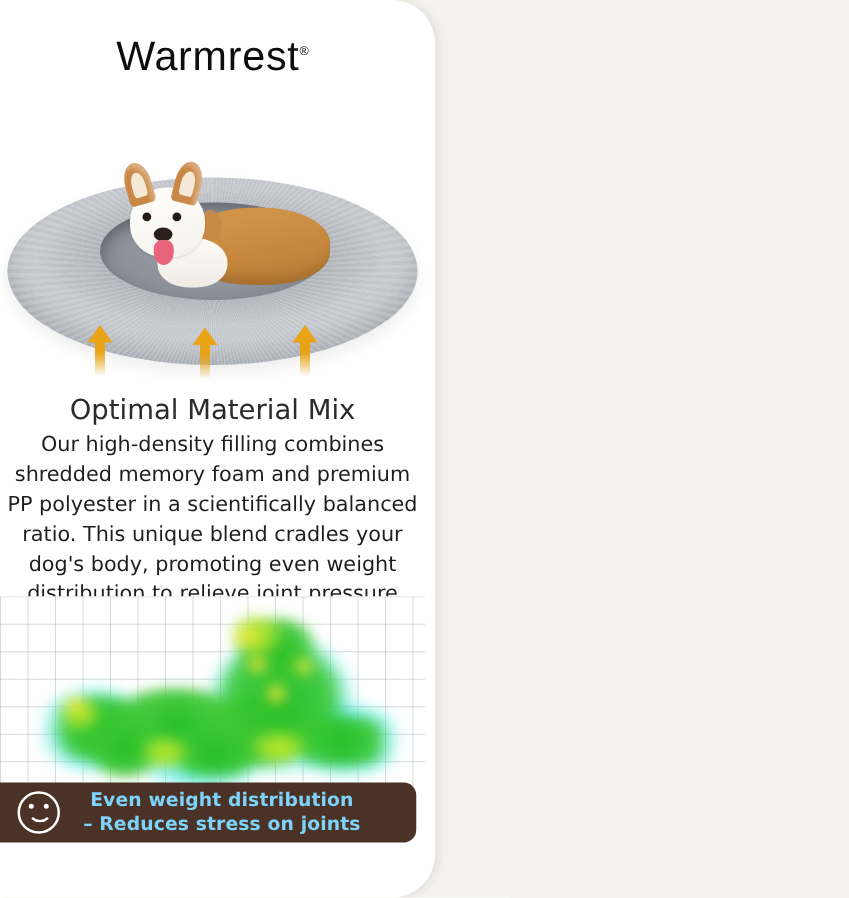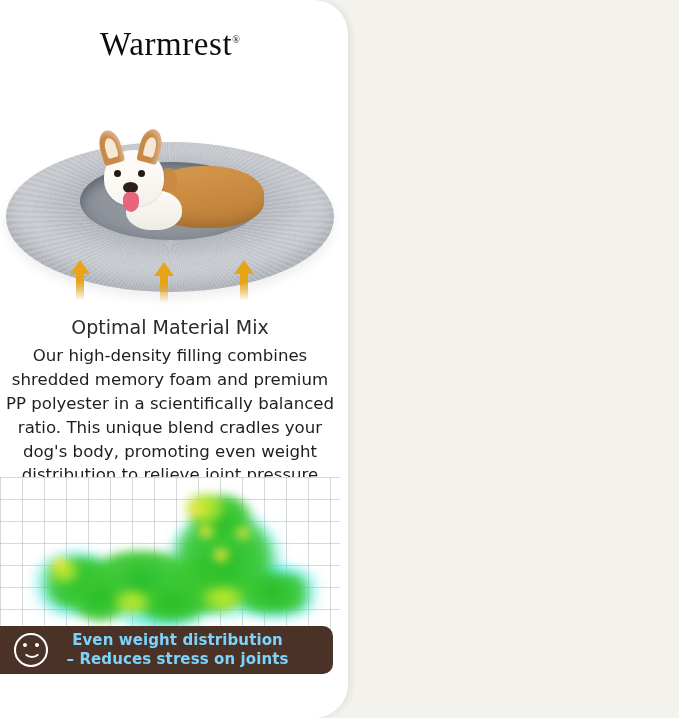--- a/index.html
+++ b/index.html
@@ -23,21 +23,21 @@
   .panel-right{left:340px;width:339px;background:#f3f2ed;z-index:1;}
 
   .inner{position:absolute;inset:0;}
 
   
   .logo-wrap{
     position:absolute;left:0;top:28px;width:340px;
     display:flex;align-items:flex-start;justify-content:center;
   }
   .logo{
-    font-family:Liberation Serif, serif;
+    font-family:Liberation Sans, sans-serif;
     font-size:33px;font-weight:400;letter-spacing:.6px;color:#0d0d0d;
     line-height:1;
   }
   .logo-r{font-size:10px;vertical-align:super;letter-spacing:0;}
 
   
   .photo{position:absolute;overflow:hidden;}
   .photo-left{left:0;top:104px;width:340px;height:205px;}
 
   
@@ -98,21 +98,21 @@
     border-bottom:14px solid #e8a317;
   }
   .arrow .stem{
     position:absolute;left:6px;top:13px;width:8px;height:28px;
     background:linear-gradient(180deg,#e8a317 0%,#e8a317 30%,rgba(232,163,23,.45) 70%,rgba(232,163,23,0) 100%);
   }
   .a1{left:64px;top:118px;} .a2{left:148px;top:120px;} .a3{left:228px;top:118px;}
 
   
   .sub-head{
-    position:absolute;text-align:center;font-size:19px;color:#2b2b2b;font-weight:400;
+    position:absolute;text-align:center;font-size:22px;color:#2b2b2b;font-weight:400;
   }
   .sub-head.left{left:0;top:316px;width:340px;}
 
   .body-copy{
     position:absolute;text-align:center;font-size:16.6px;line-height:1.44;color:#1e1e1e;
   }
   .body-copy.left{left:4px;top:344px;width:332px;}
 
   
   .heat{position:absolute;overflow:hidden;background:#fff;}

